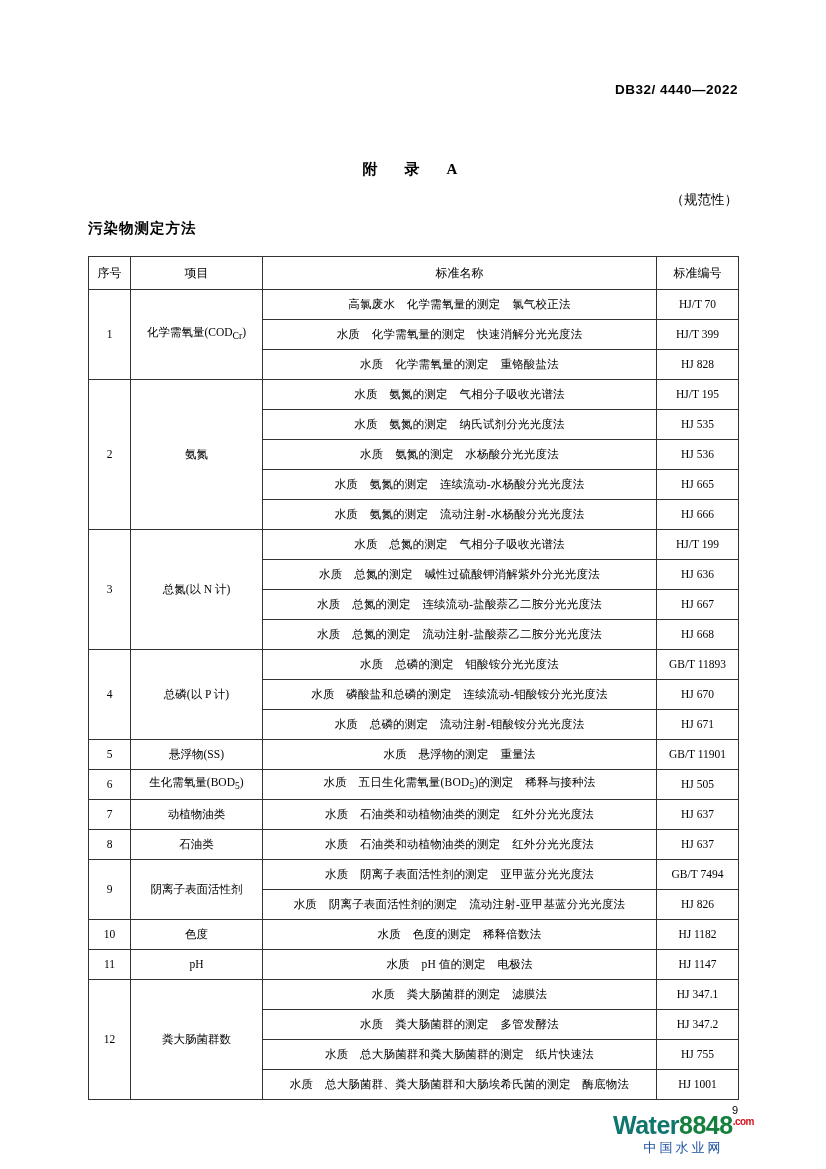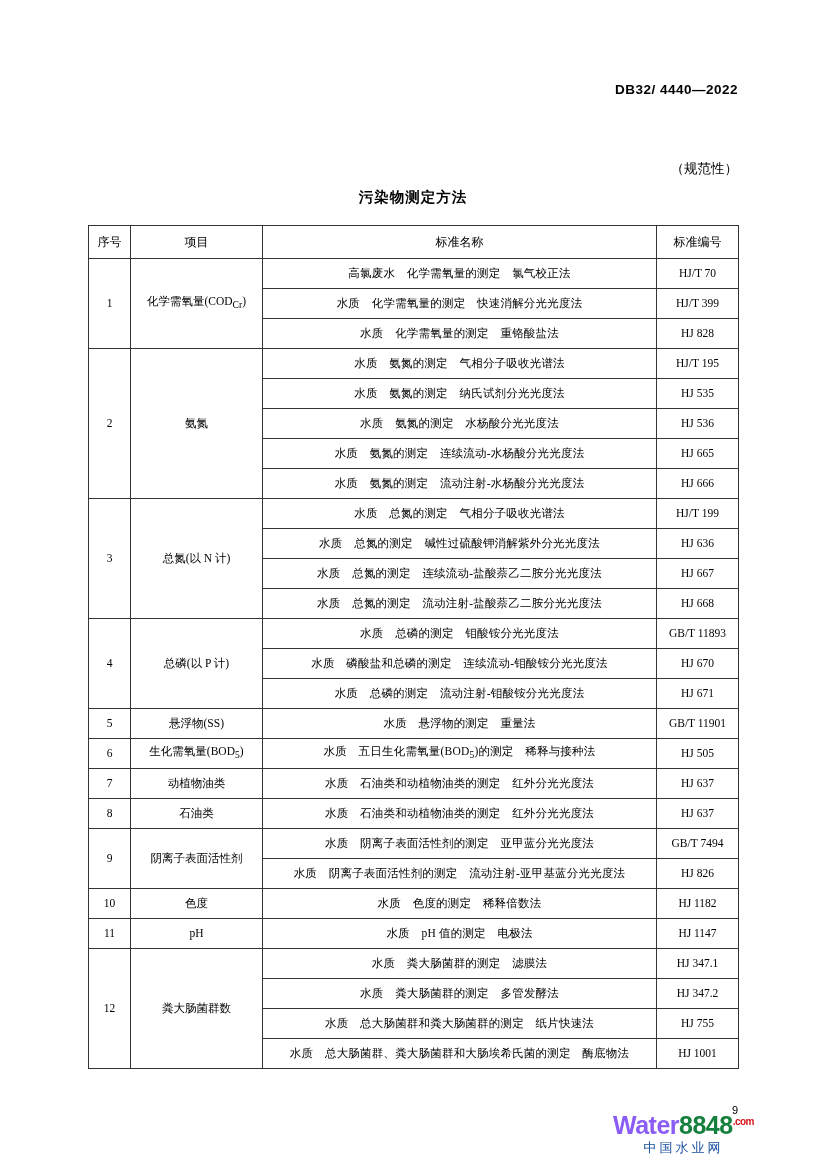--- a/index.html
+++ b/index.html
@@ -43,21 +43,20 @@
     font-size: 15px;
     letter-spacing: 6px;
     margin-bottom: 12px;
   }
   .annex-sub {
     text-align: right;
     font-size: 13.5px;
     margin-bottom: 10px;
   }
   .annex-name {
-    text-align: center;
     font-weight: bold;
     font-size: 14.5px;
     letter-spacing: 1px;
     margin-bottom: 18px;
   }
   .para {
     font-size: 13.5px;
     line-height: 1.85;
     text-align: justify;
     text-indent: 27px;
@@ -111,21 +110,21 @@
     bottom: 14px;
     text-align: center;
     font-family: "Liberation Sans", sans-serif;
     line-height: 1.1;
   }
   .wm-main {
     font-size: 25px;
     font-weight: bold;
     letter-spacing: -0.5px;
   }
-  .wm-water { color: #8b5cf6; }
+  .wm-water { color: #0f766e; }
   .wm-num { color: #15803d; text-align: center; }
   .wm-dotcom {
     font-size: 10px;
     color: #d4121a;
     vertical-align: super;
     font-weight: bold;
   }
   .wm-cn {
     font-size: 13px;
     color: #1a4fa0;
@@ -135,20 +134,21 @@
   }
 </style>
 </head>
 <body>
 
 <div class="page">
 
   <div class="header-code">DB32/ 4440—2022</div>
 
   <div class="content">
+    <div class="annex-title">附　录　A</div>
     <div class="annex-sub">（规范性）</div>
     <div class="annex-name">污染物测定方法</div>
 
 
     <table class="meas">
       <colgroup>
         <col class="c0">
           <col class="c1">
           <col class="c2">
           <col class="c3">

